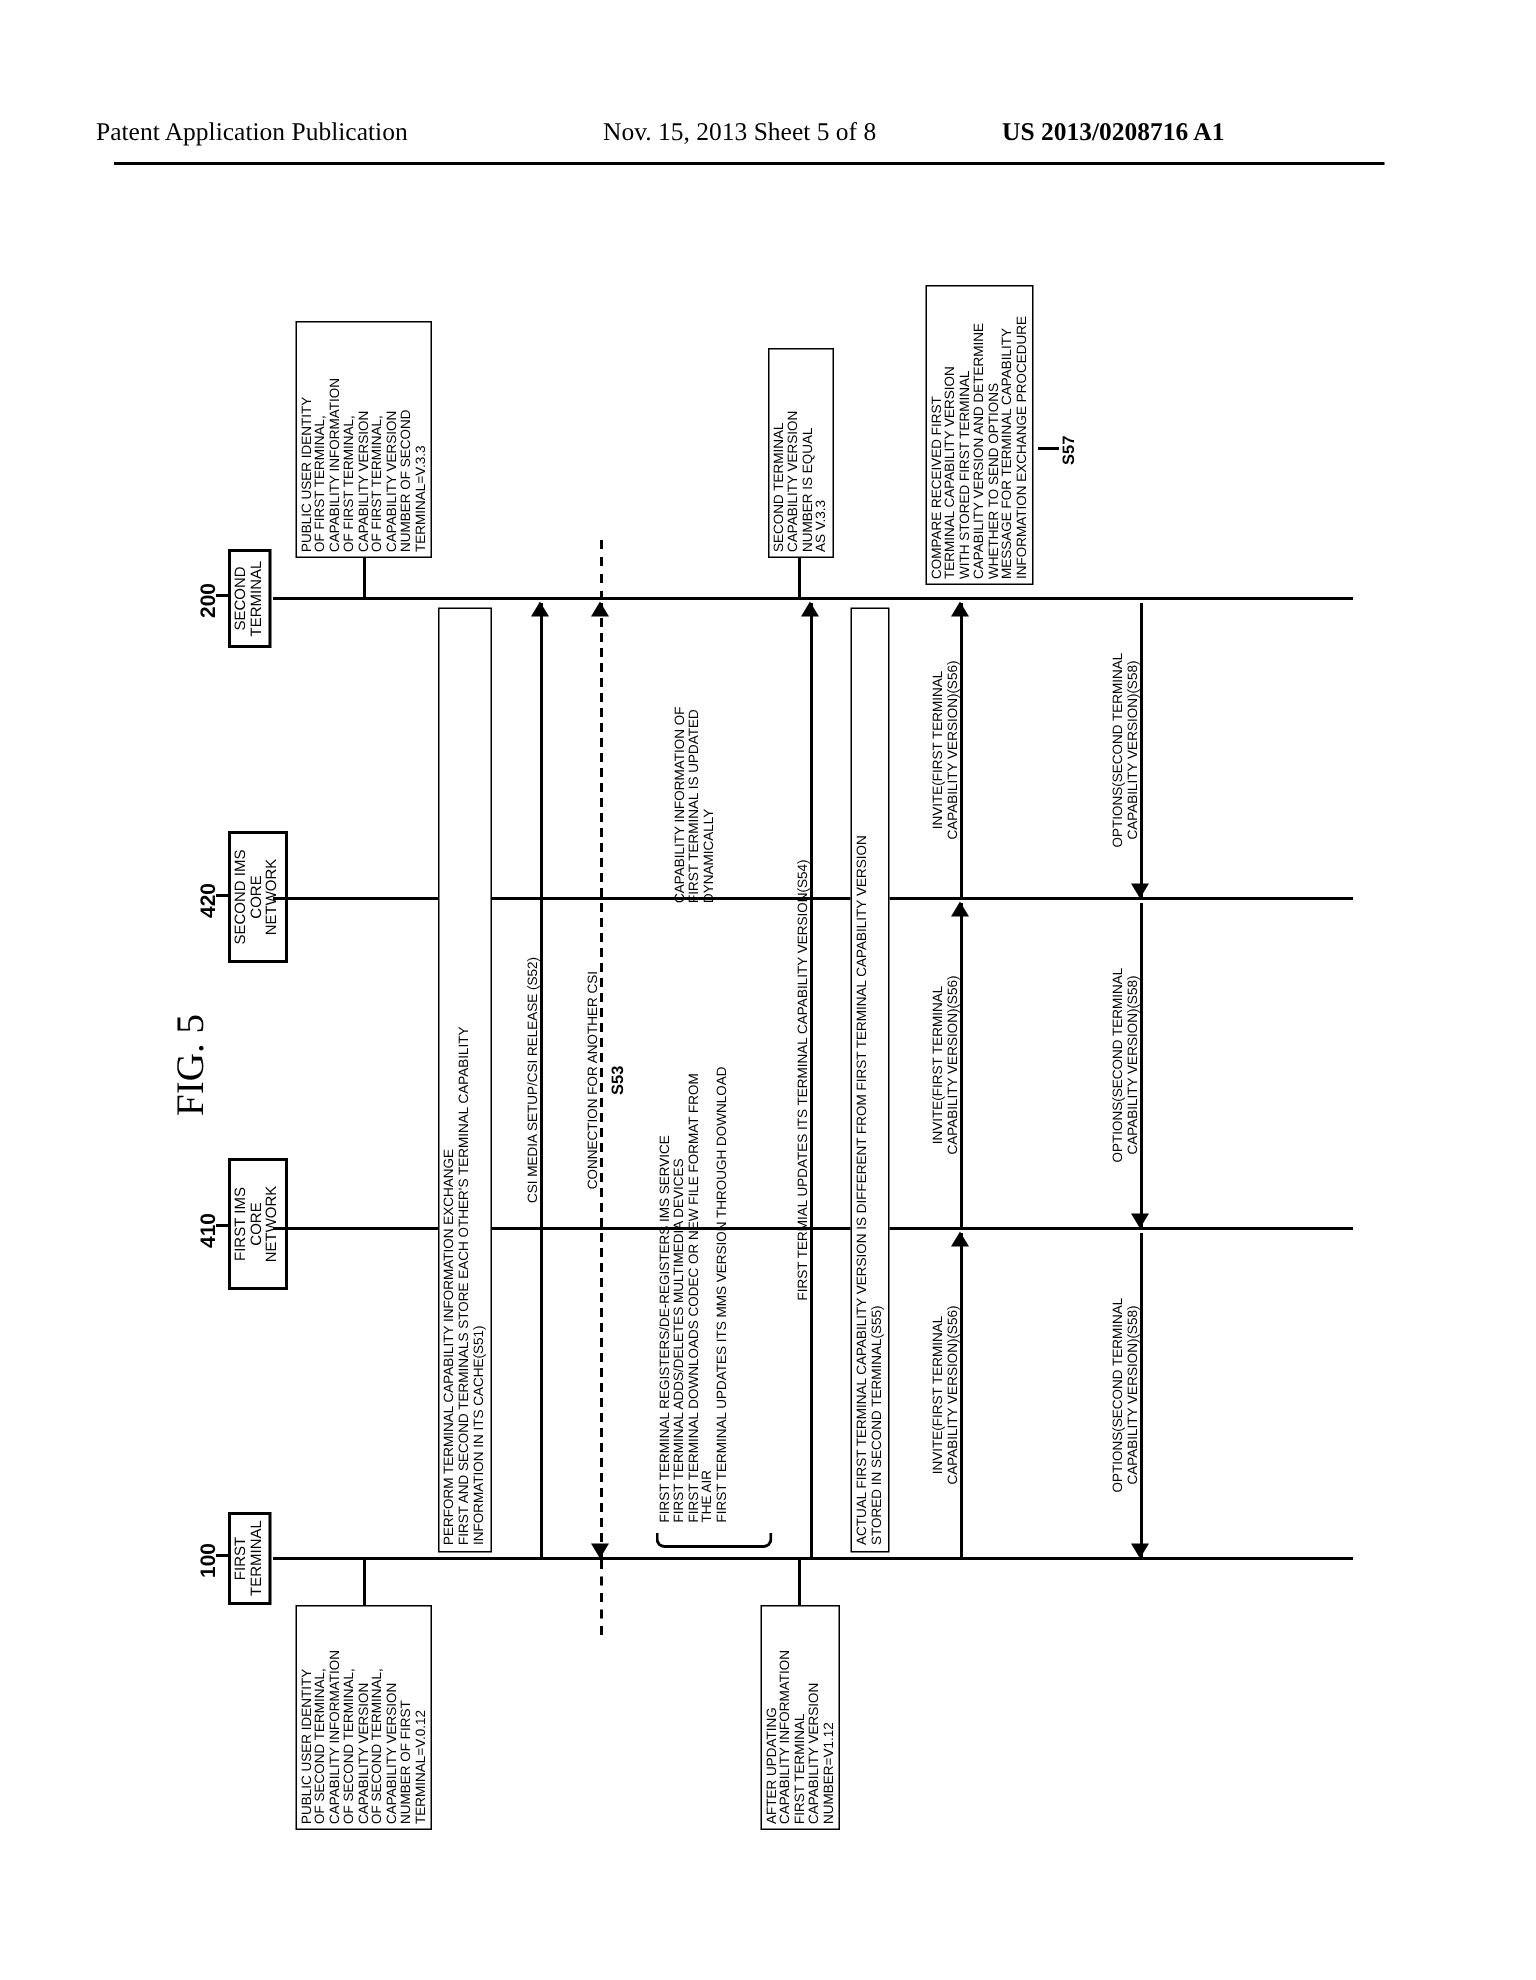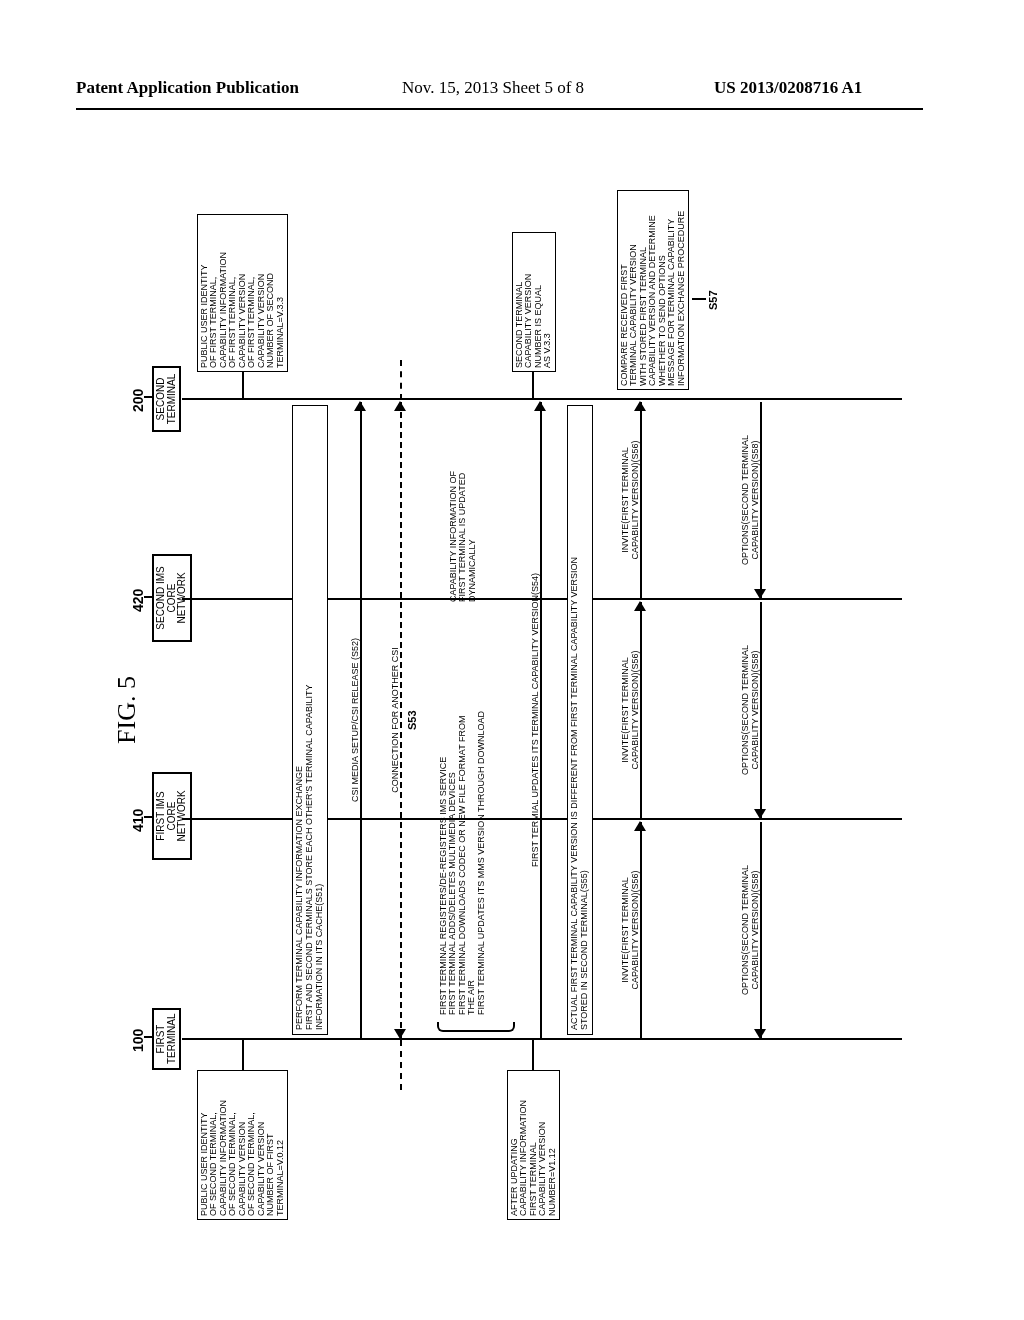--- a/index.html
+++ b/index.html
@@ -10,23 +10,23 @@
     background: #fff;
     font-family: "Times New Roman", serif;
     color: #000;
     position: relative;
   }
   .header-left, .header-center, .header-right {
     position: absolute;
     top: 78px;
     font-size: 17px;
   }
-  .header-left { left: 76px; font-weight: bold; }
+  .header-left { left: 64px; font-weight: normal; }
   .header-center { left: 402px; }
-  .header-right { left: 714px; font-weight: bold; }
+  .header-right { left: 668px; font-weight: bold; }
   .hr-line {
     position: absolute;
     top: 108px;
     left: 76px;
     width: 847px;
     height: 2px;
     background: #000;
   }
 
   

